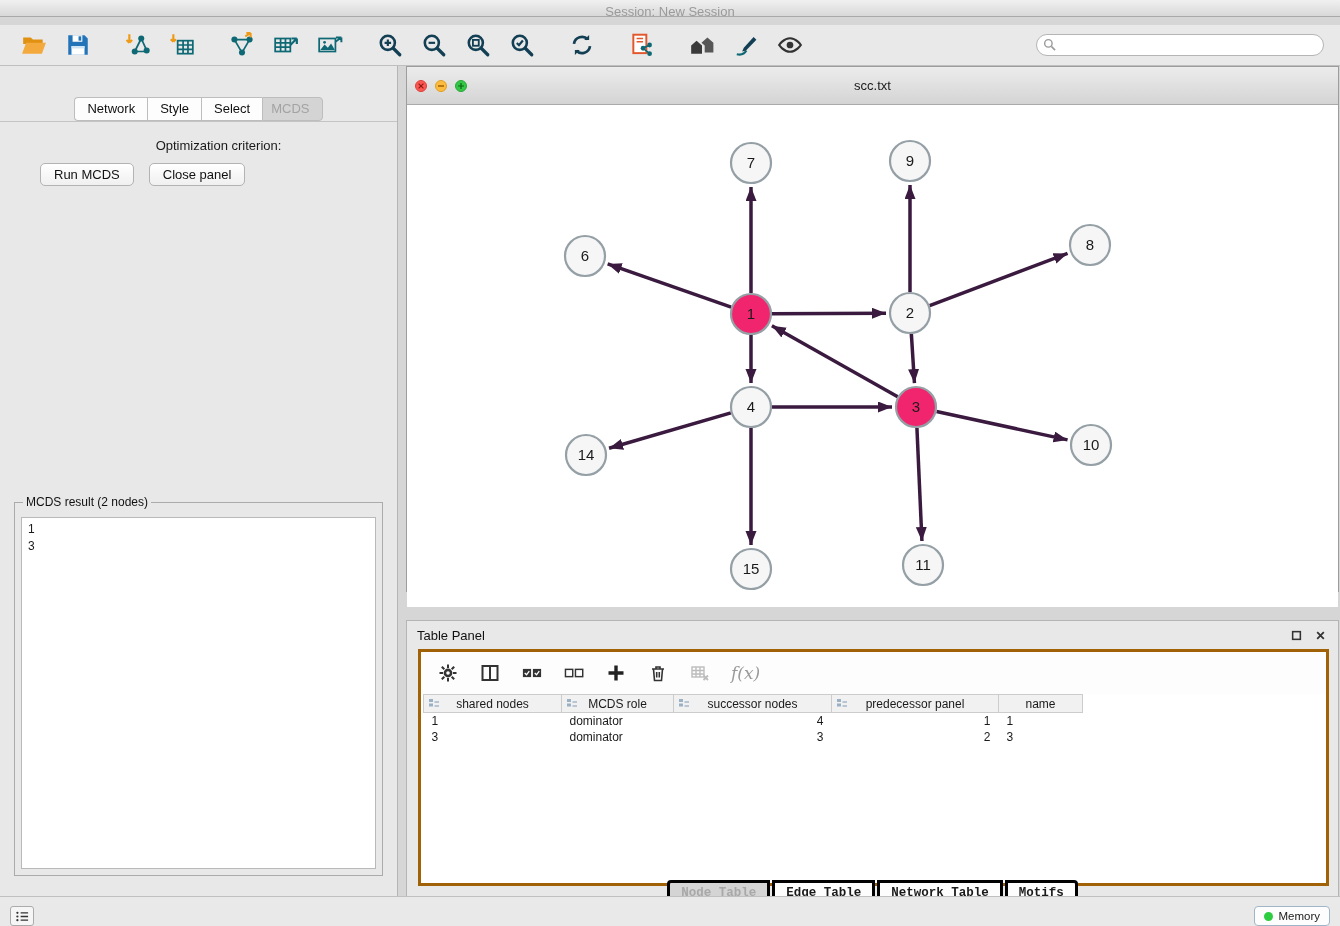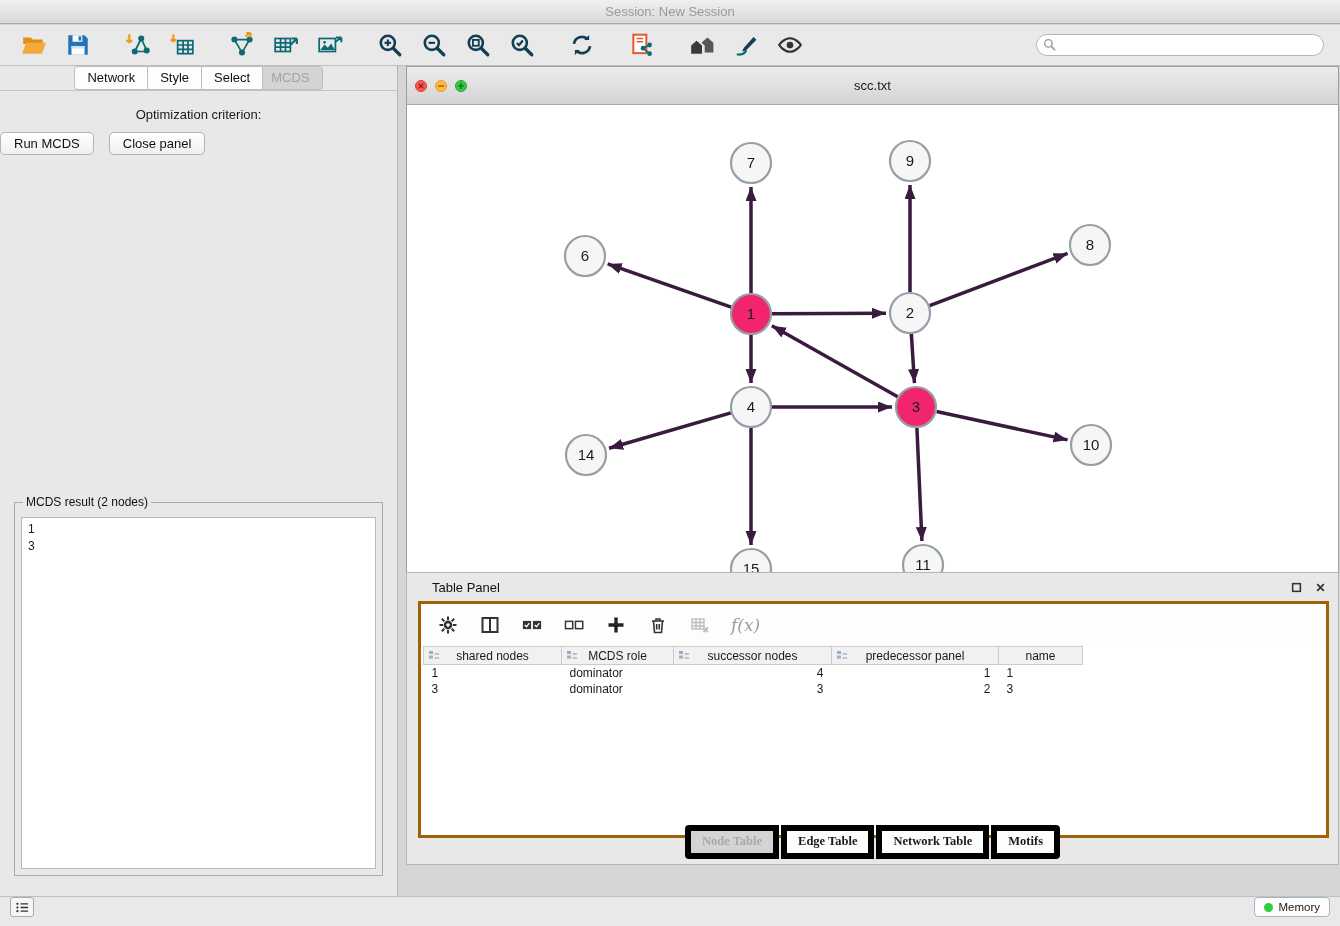--- a/index.html
+++ b/index.html
@@ -1,20 +1,20 @@
 <!DOCTYPE html>
 <html><head>
 <meta charset="utf-8">
 <style>
   * { box-sizing: border-box; margin: 0; padding: 0; }
   html,body { width:1340px; height:926px; overflow:hidden; }
   body { font-family:"Liberation Sans",sans-serif; background:#d6d6d6; position:relative; font-size:13px; color:#1a1a1a; }
 
   
-  .titlebar { position:absolute; top:0; left:0; right:0; height:24px;
+  .titlebar { position:absolute; top:0; left:0; right:0; height:17px;
     background:linear-gradient(#f0f0f0,#d8d8d8); border-bottom:1px solid #a9a9a9;
     text-align:center; line-height:24px; font-size:13px; color:#9a9a9a; }
 
   
   .toolbar { position:absolute; top:25px; left:0; right:0; height:41px;
     background:#e9e9e9; border-bottom:1px solid #bfbfbf;
     display:flex; align-items:center; padding:0 12px; }
   .tbicon { width:30px; height:30px; margin:0 7px; display:flex; align-items:center; justify-content:center; cursor:pointer; }
   .tbicon svg { width:26px; height:26px; }
   .tb-gap { width:16px; }
@@ -24,28 +24,28 @@
   .searchwrap .mag { position:absolute; left:7px; top:4px; width:13px; height:13px; }
 
   
   .control-panel { position:absolute; top:66px; left:0; width:398px; bottom:30px;
     background:#e8e8e8; border-right:1px solid #b5b5b5; }
   .panel-head { height:28px; display:flex; align-items:center; padding:0 10px; font-size:13px; color:#111; }
   .panel-head .spacer { flex:1; }
   .winbtn { width:16px; height:16px; margin-left:8px; display:flex; align-items:center; justify-content:center; cursor:pointer; }
   .winbtn svg { width:11px; height:11px; }
 
-  .cp-tabwrap { display:flex; justify-content:center; border-bottom:1px solid #c4c4c4; padding-bottom:0; }
+  .cp-tabwrap { display:flex; justify-content:center; border-bottom:1px solid #c4c4c4; padding-bottom:0;margin-top:31px; }
   .cp-tab { font-family:"Liberation Sans",sans-serif; font-size:13px; padding:3px 12px 4px;
     background:#fdfdfd; border:1px solid #bdbdbd; border-right:none; color:#111; cursor:pointer; }
   .cp-tab:first-child { border-radius:4px 0 0 4px; }
   .cp-tab:last-child { border-radius:0 4px 4px 0; border-right:1px solid #bdbdbd;padding-left:8px; }
   .cp-tab.active { background:#d4d4d4; color:#a3a3a3; }
 
-  .cp-body { padding-top:16px; text-align:center; }
+  .cp-body { padding-top:16px; text-align:center;padding-left:40px; }
   .opt-label { font-size:13px; margin-bottom:10px; }
   .criterion { width:312px; height:22px; margin:0 auto 14px; background:#fff;
     border:1px solid #b3b3b3; border-radius:4px; display:flex; align-items:center;
     padding:0 6px 0 9px; font-size:13px; cursor:pointer; text-align:left; }
   .criterion .ctext { flex:1; }
   .criterion svg { width:9px; height:15px; }
   .cp-buttons { display:flex; gap:15px; }
   .btn { font-family:"Liberation Sans",sans-serif; font-size:13px; padding:3px 13px;
     background:linear-gradient(#ffffff,#f0f0f0); border:1px solid #b3b3b3; border-radius:5px; cursor:pointer; color:#111; }
 
@@ -64,48 +64,48 @@
   .net-title { position:absolute; left:0; right:0; text-align:center; font-size:13px; color:#1a1a1a; }
   .tl { width:12px; height:12px; border-radius:50%; margin-right:8px; display:flex;
     align-items:center; justify-content:center; cursor:pointer; position:relative; z-index:2; }
   .tl svg { width:8px; height:8px; }
   .tl.red { background:#fc5753; border:1px solid #de3f38; }
   .tl.yellow { background:#fdbc40; border:1px solid #dfa023; }
   .tl.green { background:#34c748; border:1px solid #27a835; }
   .net-canvas { display:block; background:#fff; }
 
   
-  .table-panel { position:absolute; left:406px; top:572px; width:933px; height:293px;
-    background:#e8e8e8; border:1px solid #b5b5b5;padding-left:15px; }
+  .table-panel { position:absolute; left:406px; top:620px; width:933px; height:293px;
+    background:#e8e8e8; border:1px solid #b5b5b5; }
   .table-inner { position:absolute; left:11px; right:9px; top:28px; height:237px;
     background:#fff; border:3px solid #a16207; overflow:hidden; }
   .table-toolbar { height:42px; display:flex; align-items:center; padding-left:16px; gap:20px;
     background:#fdfdfd; }
   .ttb-icon { width:22px; height:22px; display:flex; align-items:center; justify-content:center; cursor:pointer; }
   .ttb-icon svg { width:20px; height:20px; }
   .fx-label { font-family:"DejaVu Serif","Liberation Serif",serif; font-style:italic;
     font-size:17px; color:#9a9a9a; cursor:default; }
 
   table.datatable { border-collapse:collapse; table-layout:fixed; margin-left:2px; font-size:12px; }
   table.datatable th { height:18px; background:#f1f1f1; border:1px solid #cccccc;
     font-weight:normal; text-align:center; position:relative; padding:0 4px; cursor:pointer; white-space:nowrap; }
   table.datatable th .sort-ic { position:absolute; left:4px; top:3px; width:12px; height:12px; }
   table.datatable td { height:16px; padding:0 8px; white-space:nowrap; overflow:hidden; }
   td.al-r { text-align:right; padding-right:13px; }
 
   .table-tabs { position:absolute; bottom:5px; left:0; right:0; display:flex; justify-content:center; gap:2px; }
-  .tp-tab { font-family:Liberation Serif, serif; font-size:12.5px; font-weight:bold; padding:3px 11px 4px;
-    background:#fdfdfd; border:6px solid #000000; color:#1a1a1a; cursor:pointer; }
+  .tp-tab { font-family:Liberation Mono, monospace; font-size:12.5px; font-weight:bold; padding:3px 11px 4px;
+    background:#fdfdfd; border:3px solid #000000; color:#1a1a1a; cursor:pointer; }
   .tp-tab:first-child { border-radius:4px 0 0 4px; }
   .tp-tab:last-child { border-radius:0 4px 4px 0; }
   .tp-tab.active { background:#d4d4d4; color:#a8a8a8; }
 
   
   .statusbar { position:absolute; left:0; right:0; bottom:0; height:30px; background:#e9e9e9;
-    border-top:1px solid #c0c0c0; display:flex; align-items:flex-start; padding:0 10px; }
+    border-top:1px solid #c0c0c0; display:flex; align-items:flex-end; padding:0 10px; }
   .list-btn { width:24px; height:20px; border:1px solid #ababab; border-radius:3px; background:#f6f6f6;
     display:flex; align-items:center; justify-content:center; cursor:pointer; }
   .memory-btn { margin-left:auto; height:20px; border:1px solid #9fb6c8; border-radius:4px;
     background:#fdfdfd; display:flex; align-items:center; padding:0 9px; gap:5px; font-size:11.5px; cursor:pointer; }
   .mem-dot { width:9px; height:9px; border-radius:50%; }
 </style>
 </head>
 <body>
 
 <div class="titlebar">

